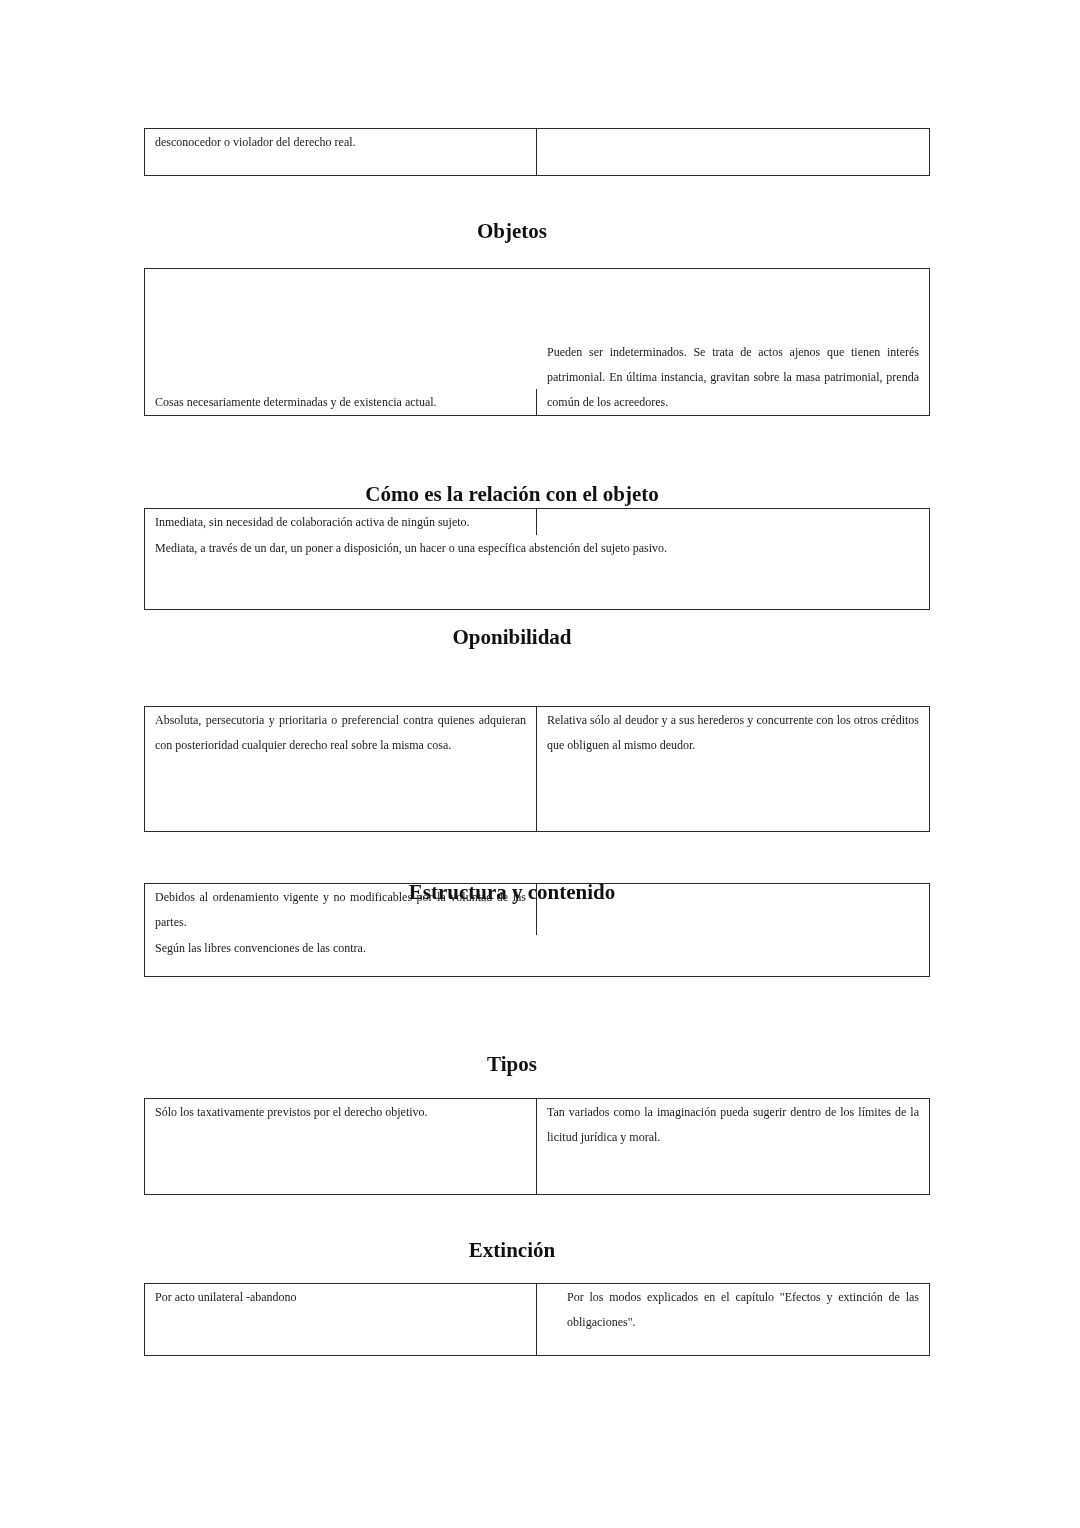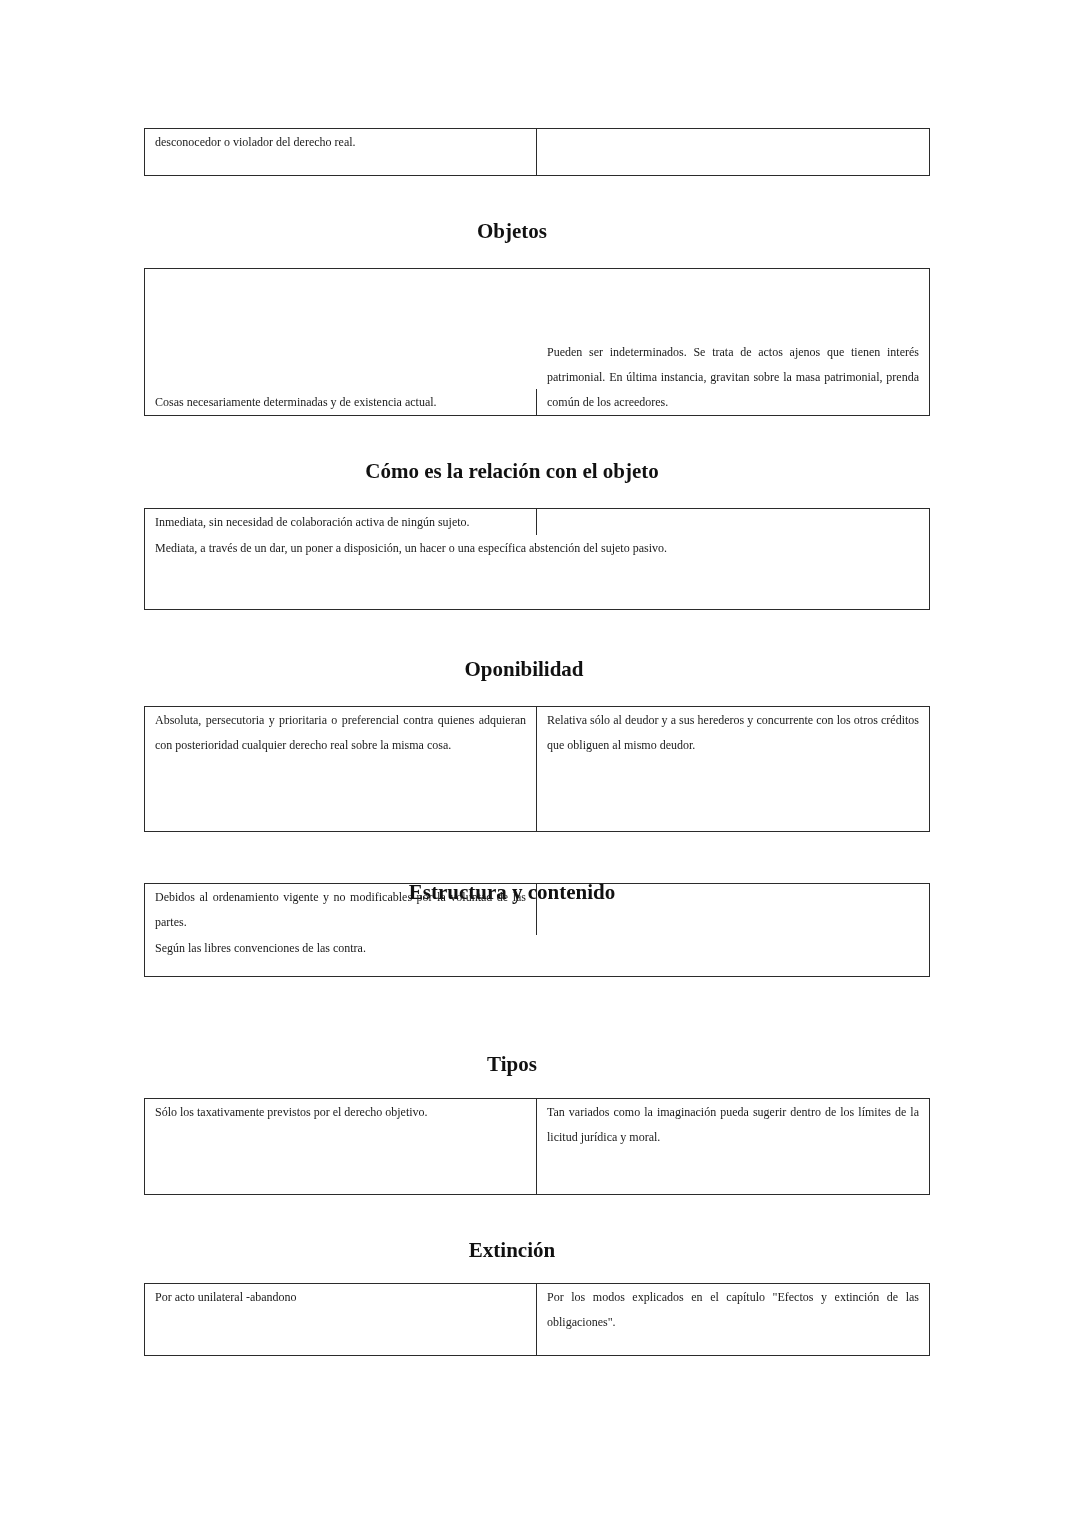--- a/index.html
+++ b/index.html
@@ -65,43 +65,43 @@
     <div class="cell left">desconocedor o violador del derecho real.</div>
     <div class="cell right"></div>
   </div>
 
   <div class="heading" style="top:218px;">Objetos</div>
   <div class="tbl" style="top:268px; height:148px;align-items:flex-end;">
     <div class="cell left">Cosas necesariamente determinadas y de existencia actual.</div>
     <div class="cell right">Pueden ser indeterminados. Se trata de actos ajenos que tienen interés patrimonial. En última instancia, gravitan sobre la masa patrimonial, prenda común de los acreedores.</div>
   </div>
 
-  <div class="heading" style="top:458px;">Cómo es la relación con el objeto</div>
+  <div class="heading" style="top:481px;">Cómo es la relación con el objeto</div>
   <div class="tbl" style="top:508px; height:102px;flex-direction:column;">
     <div class="cell left">Inmediata, sin necesidad de colaboración activa de ningún sujeto.</div>
     <div class="cell right">Mediata, a través de un dar, un poner a disposición, un hacer o una específica abstención del sujeto pasivo.</div>
   </div>
 
-  <div class="heading" style="top:656px;padding-left:12px;">Oponibilidad</div>
+  <div class="heading" style="top:624px;">Oponibilidad</div>
   <div class="tbl" style="top:706px; height:126px;">
     <div class="cell left">Absoluta, persecutoria y prioritaria o preferencial contra quienes adquieran con posterioridad cualquier derecho real sobre la misma cosa.</div>
     <div class="cell right">Relativa sólo al deudor y a sus herederos y concurrente con los otros créditos que obliguen al mismo deudor.</div>
   </div>
 
   <div class="heading" style="top:879px;">Estructura y contenido</div>
   <div class="tbl" style="top:883px; height:94px;flex-direction:column;">
     <div class="cell left">Debidos al ordenamiento vigente y no modificables por la voluntad de las partes.</div>
     <div class="cell right">Según las libres convenciones de las contra.</div>
   </div>
 
   <div class="heading" style="top:1051px;">Tipos</div>
   <div class="tbl" style="top:1098px; height:97px;">
     <div class="cell left">Sólo los taxativamente previstos por el derecho objetivo.</div>
     <div class="cell right">Tan variados como la imaginación pueda sugerir dentro de los límites de la licitud jurídica y moral.</div>
   </div>
 
   <div class="heading" style="top:1237px;">Extinción</div>
-  <div class="tbl" style="top:1283px; height:73px;">
+  <div class="tbl" style="top:1283px; height:73px;gap:20px;">
     <div class="cell left">Por acto unilateral -abandono</div>
     <div class="cell right">Por los modos explicados en el capítulo "Efectos y extinción de las obligaciones".</div>
   </div>
 
 </div>
 
 </body></html>

